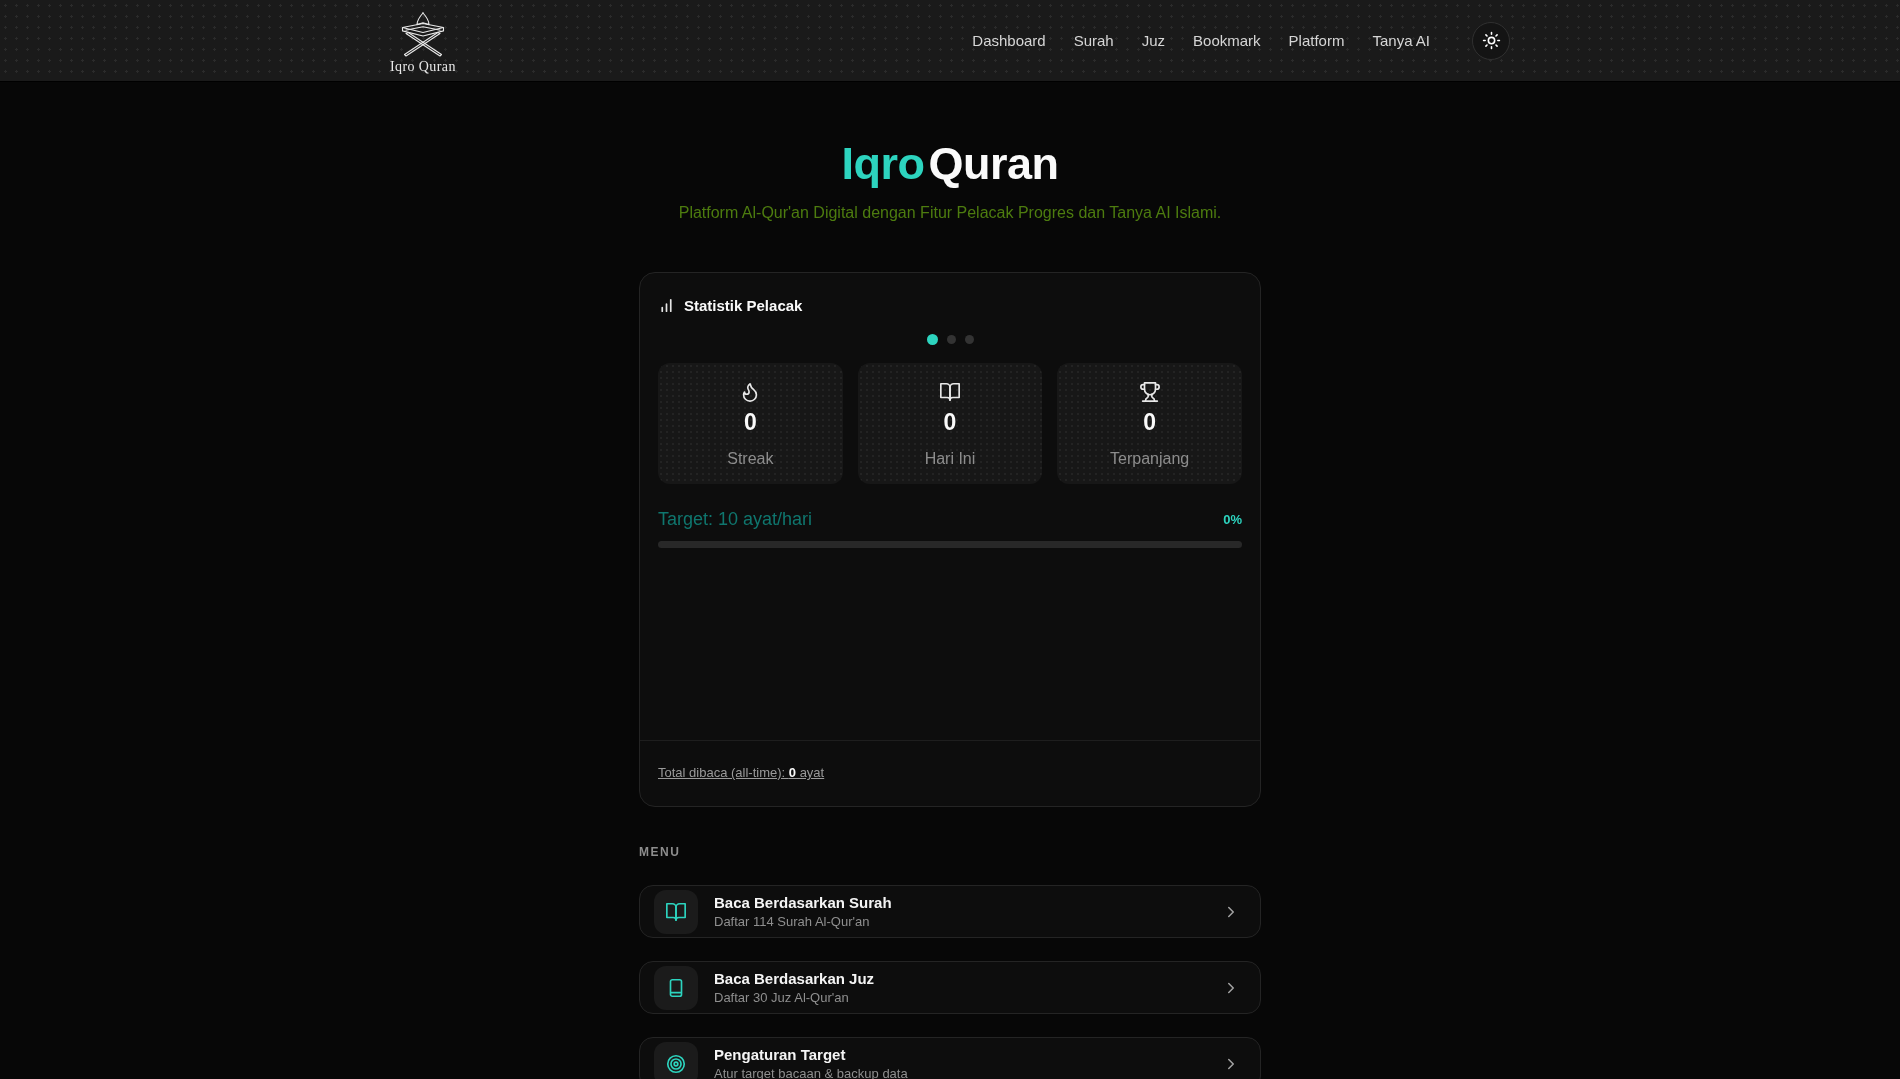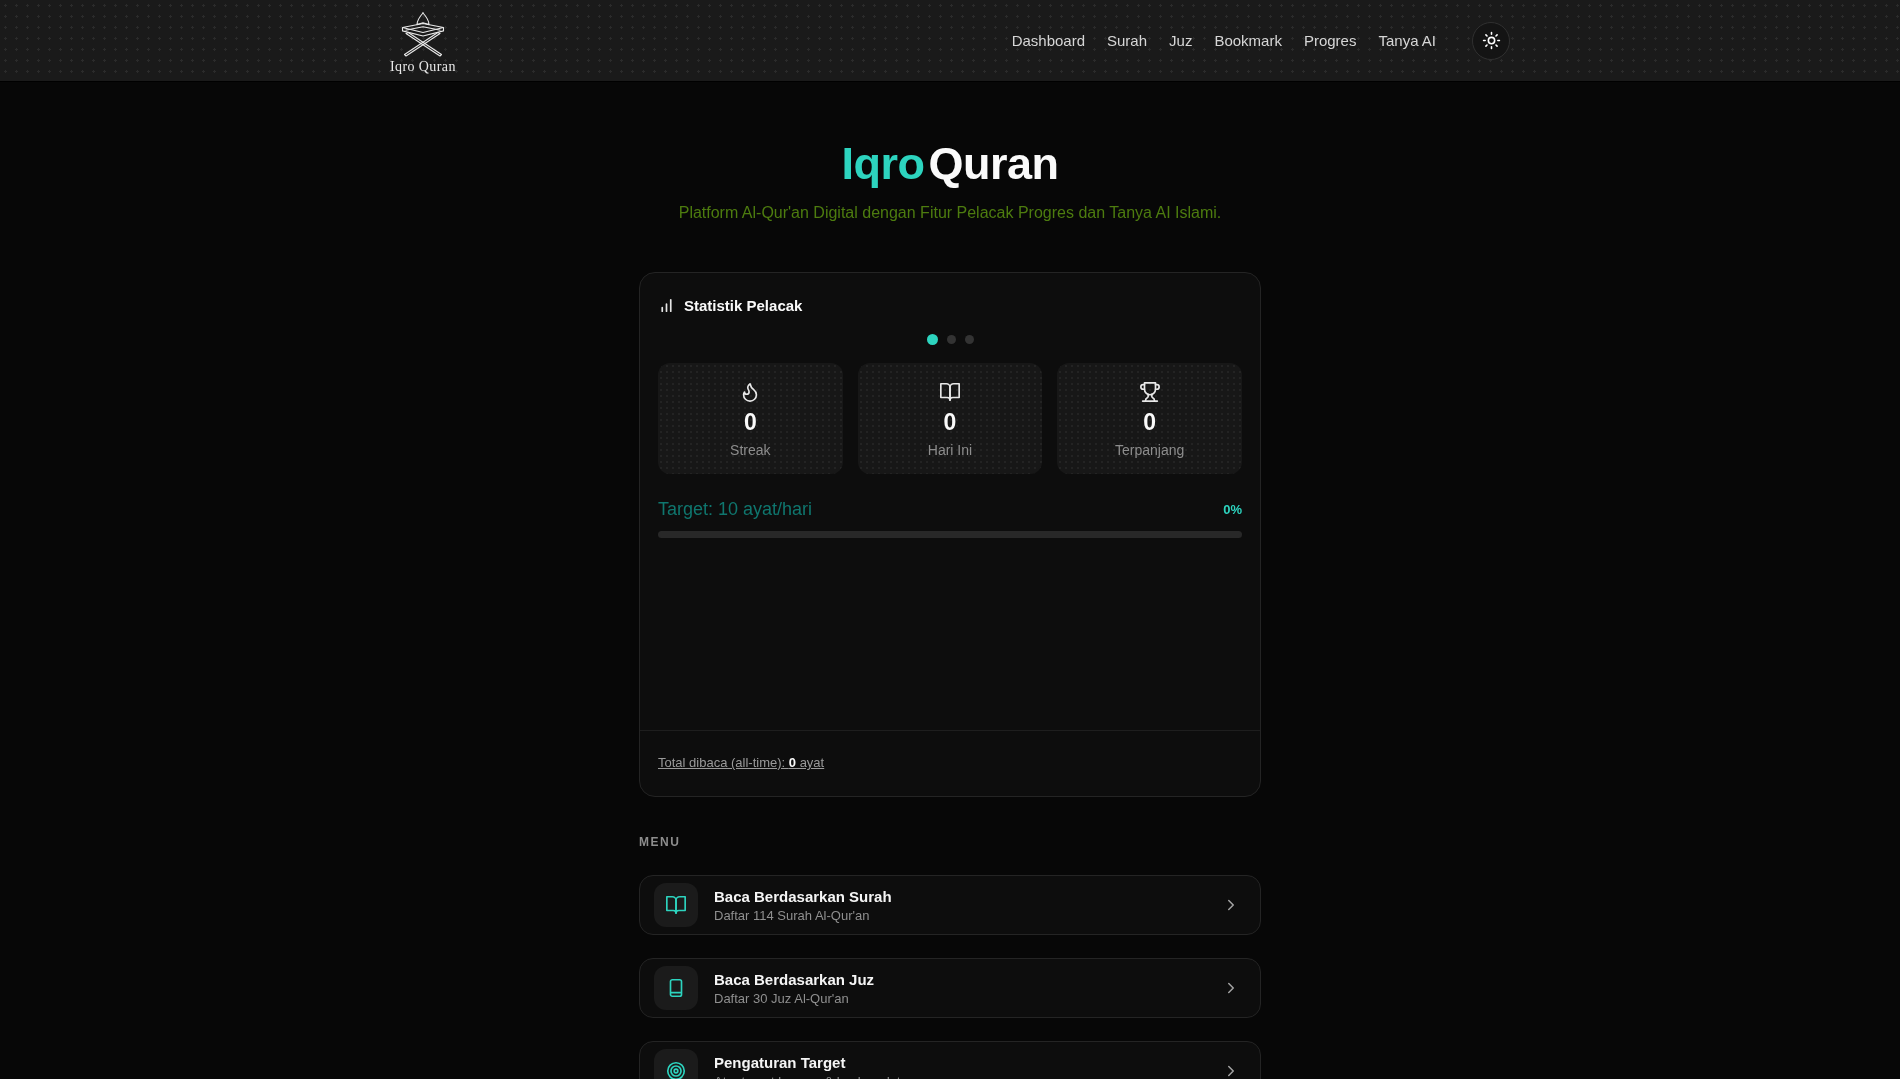--- a/index.html
+++ b/index.html
@@ -25,21 +25,21 @@
     width:1140px; margin:0 auto; height:100%;
     display:flex; align-items:center; justify-content:space-between;
     padding:0 10px;
   }
   .brand { display:flex; flex-direction:column; align-items:center; gap:1px; padding-top:6px; }
   .brand svg { display:block; }
   .brand-text {
     font-family:"Liberation Serif","DejaVu Serif",serif;
     font-size:14px; color:#e8e8e8; letter-spacing:0.4px;
   }
-  .nav-links { display:flex; align-items:center; gap:22px; }
+  .nav-links { display:flex; align-items:center; gap:28px; }
   .nav-link { font-size:15px; color:#d6d6d6; cursor:pointer; text-decoration:none; }
   .theme-btn {
     width:38px; height:38px; border-radius:50%;
     background:#141414; border:1px solid #303030;
     display:flex; align-items:center; justify-content:center;
     color:#fff; cursor:pointer; margin-left:14px;
   }
 
   
   .hero { text-align:center; margin-top:56px; }
@@ -67,21 +67,21 @@
   .stat-box {
     background-color:#171717;
     background-image:radial-gradient(rgba(255,255,255,0.05) 1px, transparent 1.2px);
     background-size:6px 6px;
     border-radius:12px;
     padding:18px 8px 16px 8px;
     text-align:center;
   }
   .stat-box .icon { color:#e8e8e8; display:flex; justify-content:center; }
   .stat-value { font-size:23px; font-weight:800; color:#fafafa; margin-top:6px; }
-  .stat-label { font-size:14px; color:#8d8d8d; margin-top:6px; }
+  .stat-label { font-size:16px; color:#8d8d8d; margin-top:14px; }
 
   .target-row { display:flex; justify-content:space-between; align-items:center; margin-top:25px; }
   .target-label { font-size:18px; color:#0f766e; }
   .target-pct { font-size:13px; font-weight:700; color:#2dd4bf; }
   .progress-track {
     margin-top:11px; height:7px; border-radius:4px; background:#282828; overflow:hidden;
   }
   .progress-fill { height:100%; background:#2dd4bf; border-radius:4px; }
 
   .chart-spacer { height:192px; }
@@ -92,21 +92,21 @@
   
   .menu-heading {
     margin-top:38px; font-size:12px; font-weight:700;
     letter-spacing:1.5px; color:#8d8d8d;
   }
   .menu-list { margin-top:26px; display:flex; flex-direction:column; gap:23px; }
   .menu-item {
     background:#0d0d0d;
     border:1px solid #242424;
     border-radius:14px;
-    height:60px;
+    height:53px;
     display:flex; align-items:center; gap:16px;
     padding:0 20px 0 14px;
     cursor:pointer;
   }
   .menu-icon-wrap {
     width:44px; height:44px; border-radius:12px;
     background:#1b1b1b;
     display:flex; align-items:center; justify-content:center;
     color:#2dd4bf; flex:0 0 auto;
   }
@@ -134,21 +134,21 @@
       </span>
       <span class="brand-text">Iqro Quran</span>
     </div>
 
     <nav class="nav-links">
 
       <a class="nav-link">Dashboard</a>
         <a class="nav-link">Surah</a>
         <a class="nav-link">Juz</a>
         <a class="nav-link">Bookmark</a>
-        <a class="nav-link">Progres</a>
+        <a class="nav-link">Platform</a>
         <a class="nav-link">Tanya AI</a>
         <button class="theme-btn" style="border-style:solid;">
         <span style="display:flex;">
           <svg width="19" height="19" viewBox="0 0 24 24" fill="none" stroke="currentColor" stroke-width="2" stroke-linecap="round">
             <circle cx="12" cy="12" r="4"></circle>
             <path d="M12 2v2M12 20v2M4.93 4.93l1.41 1.41M17.66 17.66l1.41 1.41M2 12h2M20 12h2M4.93 19.07l1.41-1.41M17.66 6.34l1.41-1.41"></path>
           </svg>
         </span>
       </button>
     </nav>

